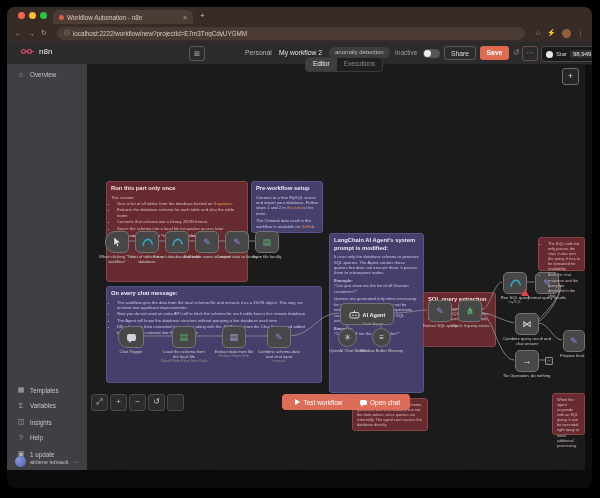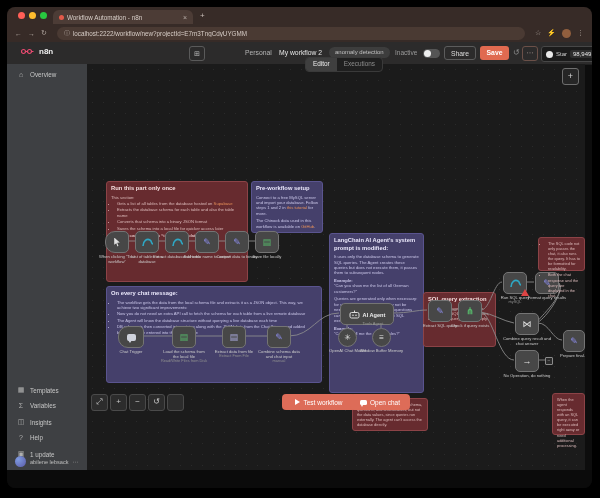--- a/index.html
+++ b/index.html
@@ -19,21 +19,21 @@
     display:flex;align-items:center;padding:0 8px;box-sizing:border-box;gap:6px;}
   .navico{font-size:7px;color:#b4a9a2;}
   .url-pill{height:13px;border-radius:7px;background:#4a3a33;flex:1;display:flex;align-items:center;
     gap:3px;padding:0 7px;margin:0 4px;}
   .url-text{font-size:6.3px;color:#d6ccc6;white-space:nowrap;overflow:hidden;}
   .avatar-s{width:9px;height:9px;border-radius:50%;background:#915f3e;}
   
   .appheader{position:absolute;left:0;top:35px;width:100%;height:22px;background:#2c2b2b;
     border-bottom:1px solid #1f1f1f;}
   .logo{position:absolute;left:14px;top:5px;display:flex;align-items:center;gap:3px;}
-  .logo-text{font-size:8px;font-weight:bold;color:#eee;}
+  .logo-text{font-size:8px;font-weight:normal;color:#eee;}
   .sqbtn{position:absolute;left:182px;top:4px;width:14px;height:13px;border:1px solid #5a5a5a;
     border-radius:3px;color:#bbb;font-size:7px;text-align:center;line-height:13px;}
   .crumb{position:absolute;top:7px;font-size:6.8px;color:#b5b5b5;white-space:nowrap;}
   .crumb.name{color:#e4e4e4;}
   .tagpill{position:absolute;left:322px;top:5px;height:11px;background:#3d3d3d;border-radius:6px;
     padding:0 6px;font-size:6px;color:#c0c0c0;line-height:11px;}
   .inactive-lbl{position:absolute;left:388px;top:7px;font-size:6.5px;color:#9a9a9a;}
   .toggle{position:absolute;left:416px;top:7px;width:17px;height:9px;background:#555;border-radius:5px;}
   .knob{position:absolute;left:1px;top:1px;width:7px;height:7px;border-radius:50%;background:#eee;}
   .btn{position:absolute;height:14px;border-radius:3px;font-size:6.8px;text-align:center;

